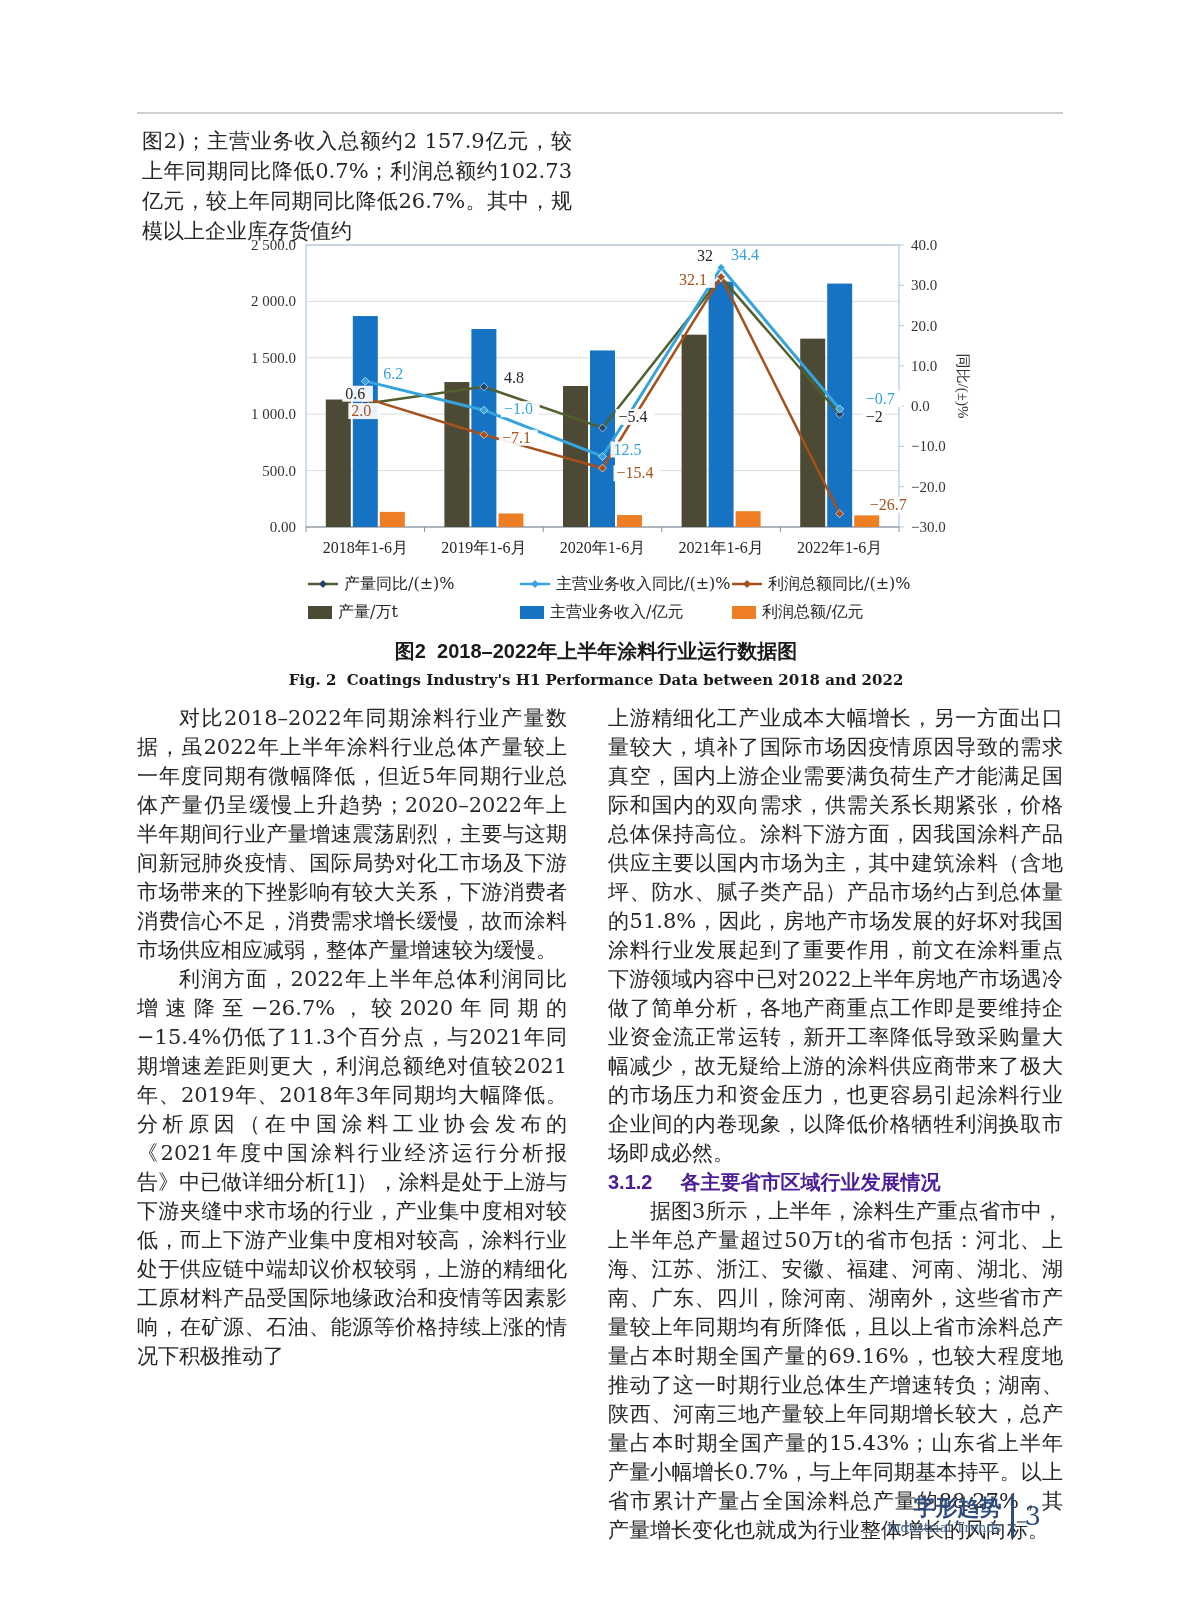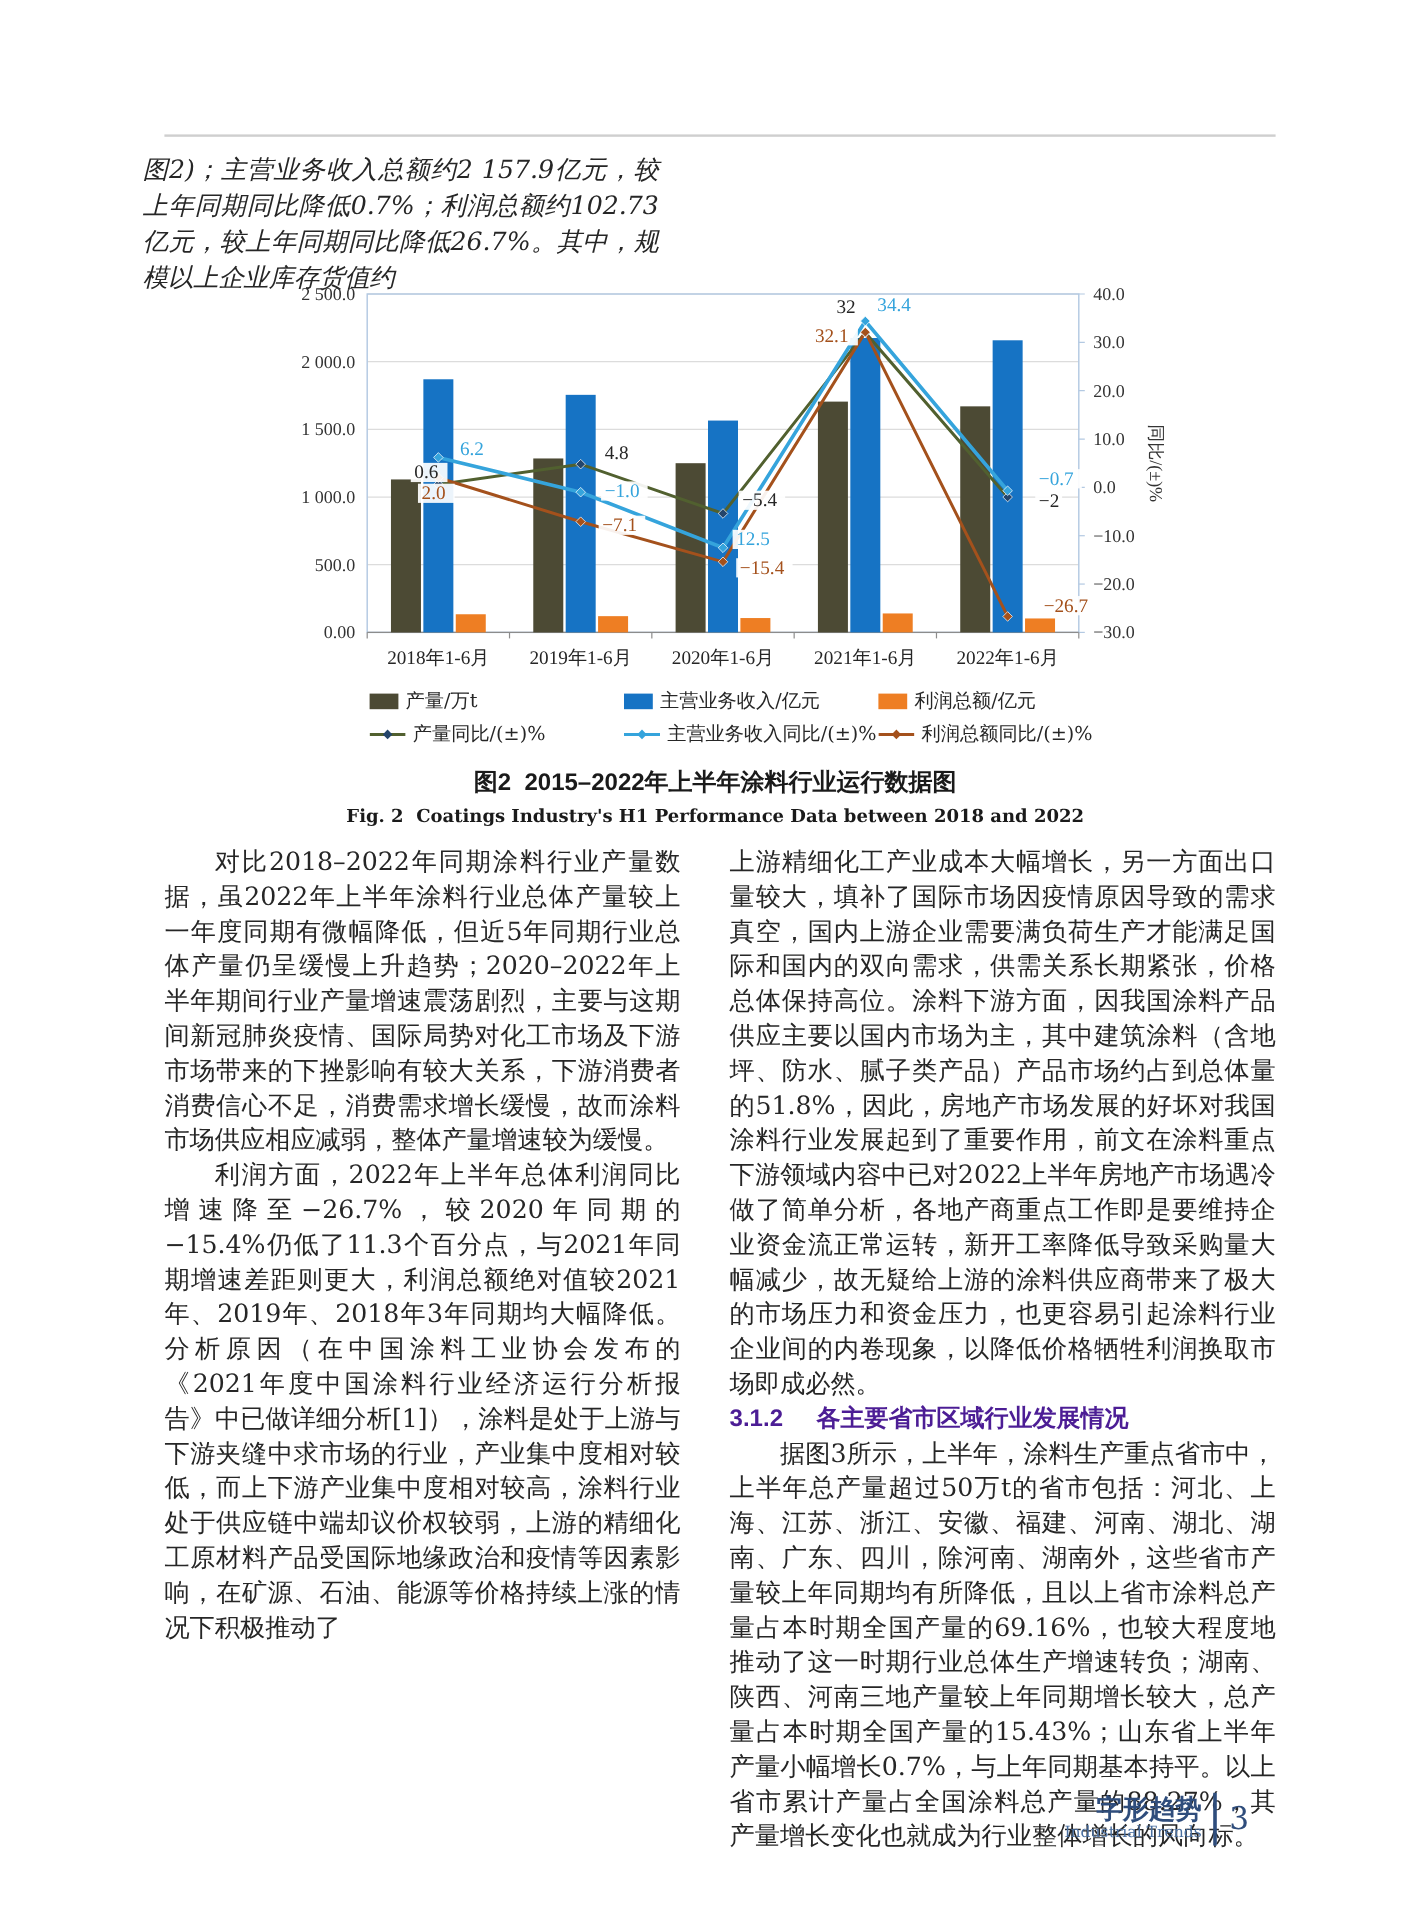--- a/index.html
+++ b/index.html
@@ -6,21 +6,21 @@
   #page{position:relative;width:1187px;height:1600px;background:#ffffff;overflow:hidden;
         font-family:"DejaVu Serif","Liberation Serif",serif;color:#262626;}
 
   
   .running-head{position:absolute;left:137px;top:84px;width:926px;text-align:right;
 and                font-size:18px;color:#8e8e8e;letter-spacing:.5px;}
   .head-rule{position:absolute;left:137px;top:112px;width:926px;height:2px;background:#cfcfcf;}
 
   
   .intro-col{position:absolute;top:126px;font-size:21px;line-height:30px;text-align:justify;}
-  #intro-left{left:119px;width:430px;font-style:italic;}
+  #intro-left{left:142px;width:430px;}
   #intro-right{left:608px;width:455px;}
 
   
   #figure-block{position:absolute;left:222px;top:236px;width:748px;}
   #chart svg{display:block;}
   .legend-row{display:flex;align-items:center;padding-left:86px;height:28px;font-size:16px;color:#262626;}
   .legend-item{display:flex;align-items:center;width:212px;}
   .legend-item:last-child{width:auto;}
   .legend-swatch{display:inline-block;width:24px;height:13px;margin-right:6px;}
   .legend-line{margin-right:6px;}
@@ -160,34 +160,20 @@
           <text x="394.5" y="242.18285714285713" font-size="16" fill="#a4511c">−15.4</text>
           <rect x="454.09999999999997" y="35.8257142857143" width="38.8" height="16" fill="#ffffff" opacity="0.92"></rect>
           <text x="457.09999999999997" y="48.8257142857143" font-size="16" fill="#a4511c">32.1</text>
           <rect x="644.6999999999999" y="260.7057142857143" width="47" height="16" fill="#ffffff" opacity="0.92"></rect>
           <text x="647.6999999999999" y="273.7057142857143" font-size="16" fill="#a4511c">−26.7</text>
         </svg>
       </div>
     <div id="legend">
         <div class="legend-row">
           <span class="legend-item">
-            <span class="legend-swatch" style="background: rgb(76, 74, 52);"></span>
-            <span>产量/万t</span>
-          </span>
-          <span class="legend-item">
-            <span class="legend-swatch" style="background: rgb(22, 115, 196);"></span>
-            <span>主营业务收入/亿元</span>
-          </span>
-          <span class="legend-item">
-            <span class="legend-swatch" style="background: rgb(238, 126, 35);"></span>
-            <span>利润总额/亿元</span>
-          </span>
-        </div>
-        <div class="legend-row">
-          <span class="legend-item">
             <svg width="30" height="12" class="legend-line">
               <line x1="0" y1="6" x2="30" y2="6" stroke="#51602f" stroke-width="2.5"></line>
               <path d="M15 2L19 6L15 10L11 6Z" fill="#24456b"></path>
             </svg>
             <span>产量同比/(±)%</span>
           </span>
           <span class="legend-item">
             <svg width="30" height="12" class="legend-line">
               <line x1="0" y1="6" x2="30" y2="6" stroke="#35a4dc" stroke-width="2.5"></line>
               <path d="M15 2L19 6L15 10L11 6Z" fill="#35a4dc"></path>
@@ -195,22 +181,36 @@
             <span>主营业务收入同比/(±)%</span>
           </span>
           <span class="legend-item">
             <svg width="30" height="12" class="legend-line">
               <line x1="0" y1="6" x2="30" y2="6" stroke="#a4511c" stroke-width="2.5"></line>
               <path d="M15 2L19 6L15 10L11 6Z" fill="#a4511c"></path>
             </svg>
             <span>利润总额同比/(±)%</span>
           </span>
         </div>
+        <div class="legend-row">
+          <span class="legend-item">
+            <span class="legend-swatch" style="background: rgb(76, 74, 52);"></span>
+            <span>产量/万t</span>
+          </span>
+          <span class="legend-item">
+            <span class="legend-swatch" style="background: rgb(22, 115, 196);"></span>
+            <span>主营业务收入/亿元</span>
+          </span>
+          <span class="legend-item">
+            <span class="legend-swatch" style="background: rgb(238, 126, 35);"></span>
+            <span>利润总额/亿元</span>
+          </span>
+        </div>
       </div>
-    <div class="caption-zh">图2  2015–2022年上半年涂料行业运行数据图</div>
+    <div class="caption-zh">图2  2018–2022年上半年涂料行业运行数据图</div>
     <div class="caption-en">Fig. 2  Coatings Industry's H1 Performance Data between 2018 and 2022</div>
   </div>
 
   <div class="body-col" id="body-left">
     <p>对比2018–2022年同期涂料行业产量数据，虽2022年上半年涂料行业总体产量较上一年度同期有微幅降低，但近5年同期行业总体产量仍呈缓慢上升趋势；2020–2022年上半年期间行业产量增速震荡剧烈，主要与这期间新冠肺炎疫情、国际局势对化工市场及下游市场带来的下挫影响有较大关系，下游消费者消费信心不足，消费需求增长缓慢，故而涂料市场供应相应减弱，整体产量增速较为缓慢。</p>
     <p>利润方面，2022年上半年总体利润同比增速降至−26.7%，较2020年同期的−15.4%仍低了11.3个百分点，与2021年同期增速差距则更大，利润总额绝对值较2021年、2019年、2018年3年同期均大幅降低。分析原因（在中国涂料工业协会发布的《2021年度中国涂料行业经济运行分析报告》中已做详细分析[1]），涂料是处于上游与下游夹缝中求市场的行业，产业集中度相对较低，而上下游产业集中度相对较高，涂料行业处于供应链中端却议价权较弱，上游的精细化工原材料产品受国际地缘政治和疫情等因素影响，在矿源、石油、能源等价格持续上涨的情况下积极推动了</p>
   </div>
 
   <div class="body-col" id="body-right">
     <p class="no-indent">上游精细化工产业成本大幅增长，另一方面出口量较大，填补了国际市场因疫情原因导致的需求真空，国内上游企业需要满负荷生产才能满足国际和国内的双向需求，供需关系长期紧张，价格总体保持高位。涂料下游方面，因我国涂料产品供应主要以国内市场为主，其中建筑涂料（含地坪、防水、腻子类产品）产品市场约占到总体量的51.8%，因此，房地产市场发展的好坏对我国涂料行业发展起到了重要作用，前文在涂料重点下游领域内容中已对2022上半年房地产市场遇冷做了简单分析，各地产商重点工作即是要维持企业资金流正常运转，新开工率降低导致采购量大幅减少，故无疑给上游的涂料供应商带来了极大的市场压力和资金压力，也更容易引起涂料行业企业间的内卷现象，以降低价格牺牲利润换取市场即成必然。</p>

